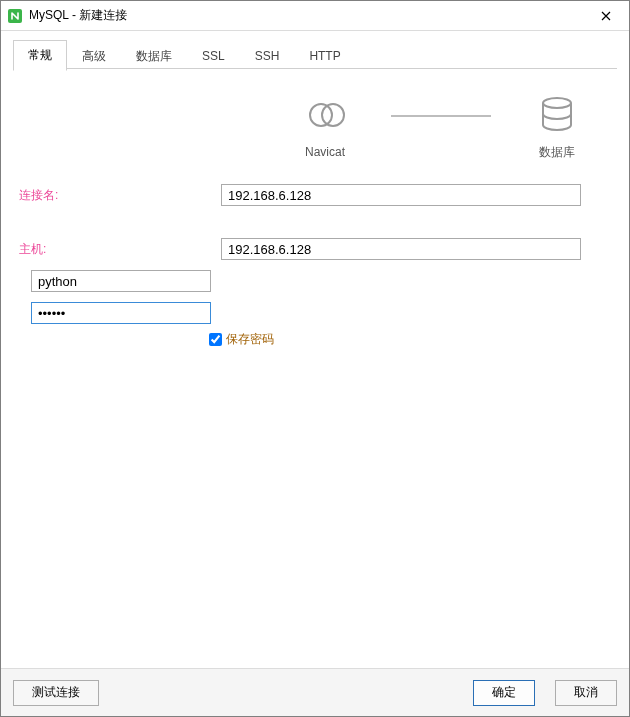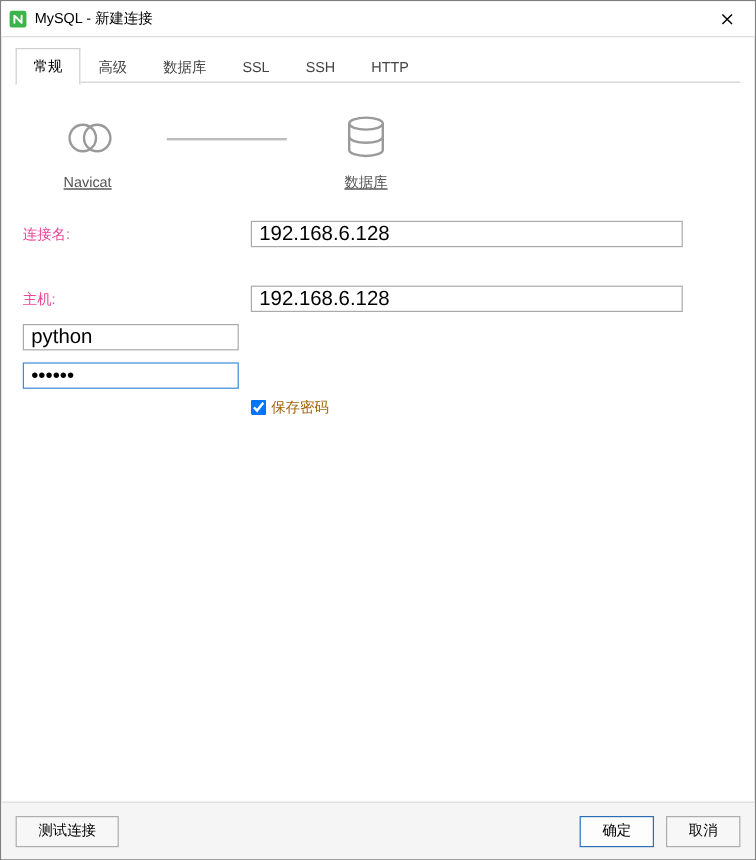--- a/index.html
+++ b/index.html
@@ -75,24 +75,23 @@
     background: #fff;
     border-color: #cfcfcf;
     border-bottom: 1px solid #fff;
     color: #000;
   }
 
   .diagram {
     height: 90px;
     display: flex;
     align-items: center;
-    justify-content: flex-start;
+    justify-content: flex-end;
     gap: 6px;
     margin-top: 12px;
-    text-decoration: underline;
   }
   .diagram .node {
     display: flex;
     flex-direction: column;
     align-items: center;
     gap: 6px;
     width: 120px;
   }
   .diagram .node svg { stroke: #9a9a9a; fill: none; stroke-width: 2; }
   .diagram .connector {
@@ -120,24 +119,25 @@
   .row.gap { margin-bottom: 26px; }
   .row .label {
     width: 190px;
     color: #ec4899;
     font-size: 12px;
   }
   .row input[type="text"], .row input[type="password"] {
     height: 22px;
     border: 1px solid #aaa;
     padding: 0 6px;
-    font-size: 17px;
+    font-size: 13px;
     outline: none;
     font-family: inherit;
     background: #fff;
+    margin-left: 12px;
   }
   .row input.wide { width: 360px; }
   .row input.port { width: 70px; }
   .row input.user { width: 180px; }
   .row input.pass { width: 180px; border: 1px solid #3a8bd8; }
 
   .checkbox-row {
     display: flex;
     align-items: center;
     margin-left: 190px;
@@ -152,21 +152,21 @@
     font-size: 12px;
     color: #a16207;
   }
 
   .footer {
     height: 48px;
     border-top: 1px solid #dcdcdc;
     display: flex;
     align-items: center;
     padding: 0 12px;
-    gap: 10px;
+    gap: 20px;
     background: #f5f5f5;
   }
   .footer .spacer { flex: 1; }
   .footer button {
     height: 26px;
     padding: 0 18px;
     font-size: 12px;
     font-family: inherit;
     background: #f7f7f7;
     border: 1px solid #adadad;

